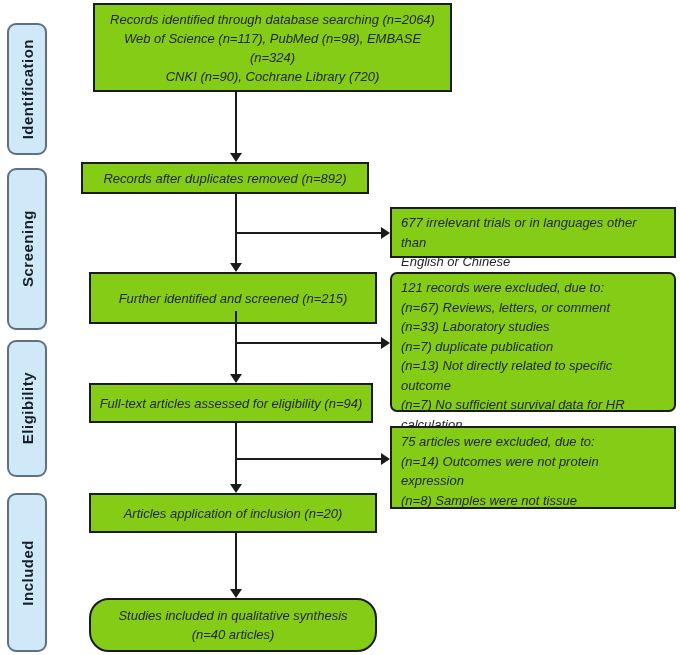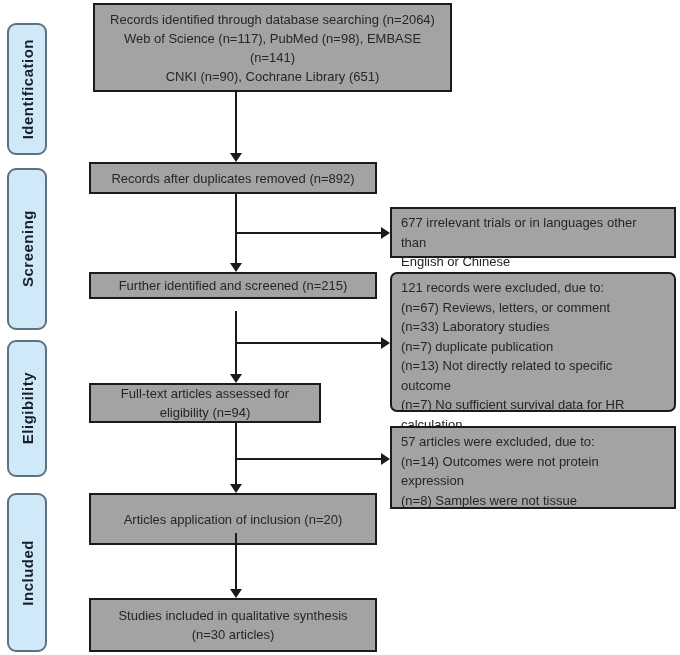--- a/index.html
+++ b/index.html
@@ -33,26 +33,27 @@
     transform: rotate(180deg);
     font-size: 15px;
     font-weight: bold;
     color: var(--stage-text, #17202a);
     letter-spacing: 0.5px;
     white-space: nowrap;
   }
   
   .box {
     position: absolute;
-    background: #a3a3a3;
+    background: #84cc16;
     border: 2px solid var(--box-border, #1b1b1b);
     box-sizing: border-box;
     color: var(--box-text, #262626);
     font-size: 13px;
     line-height: 19px;
+    font-style: italic;
   }
   .box.center {
     display: flex;
     flex-direction: column;
     align-items: center;
     justify-content: center;
     text-align: center;
     padding: 2px 6px;
   }
   .box.left {
@@ -95,61 +96,61 @@
   </div>
   <div class="stage" style="top:340px;height:137px;">
     <span>Eligibility</span>
   </div>
   <div class="stage" style="top:493px;height:159px;">
     <span>Included</span>
   </div>
 
   <div class="box center" style="left:93px;top:3px;width:359px;height:89px;">
     <div class="line">Records identified through database searching (n=2064)</div>
-    <div class="line">Web of Science (n=117), PubMed (n=98), EMBASE (n=141)</div>
-    <div class="line">CNKI (n=90), Cochrane Library (651)</div>
+    <div class="line">Web of Science (n=117), PubMed (n=98), EMBASE (n=324)</div>
+    <div class="line">CNKI (n=90), Cochrane Library (720)</div>
   </div>
 
-  <div class="box center" style="left:89px;top:162px;width:288px;height:32px;">
+  <div class="box center" style="left:81px;top:162px;width:288px;height:32px;">
     <div class="line">Records after duplicates removed (n=892)</div>
   </div>
 
-  <div class="box center" style="left:89px;top:272px;width:288px;height:27px;">
+  <div class="box center" style="left:89px;top:272px;width:288px;height:52px;">
     <div class="line">Further identified and screened (n=215)</div>
   </div>
 
-  <div class="box center" style="left:89px;top:383px;width:232px;height:40px;">
+  <div class="box center" style="left:89px;top:383px;width:284px;height:40px;">
     <div class="line">Full-text articles assessed for eligibility (n=94)</div>
   </div>
 
-  <div class="box center" style="left:89px;top:493px;width:288px;height:52px;">
+  <div class="box center" style="left:89px;top:493px;width:288px;height:40px;">
     <div class="line">Articles application of inclusion (n=20)</div>
   </div>
 
-  <div class="box center" style="left:89px;top:598px;width:288px;height:54px;">
+  <div class="box center" style="left:89px;top:598px;width:288px;height:54px;border-radius:20px;">
     <div class="line">Studies included in qualitative synthesis</div>
-    <div class="line">(n=30 articles)</div>
+    <div class="line">(n=40 articles)</div>
   </div>
 
   <div class="box left" style="left:390px;top:207px;width:286px;height:51px;">
     <div class="line">677 irrelevant trials or in languages other than</div>
     <div class="line">English or Chinese</div>
   </div>
 
   <div class="box left" style="left:390px;top:272px;width:286px;height:140px;border-radius:7px;">
     <div class="line">121 records were excluded, due to:</div>
     <div class="line">(n=67) Reviews, letters, or comment</div>
     <div class="line">(n=33) Laboratory studies</div>
     <div class="line">(n=7) duplicate publication</div>
     <div class="line">(n=13) Not directly related to specific outcome</div>
     <div class="line">(n=7) No sufficient survival data for HR calculation</div>
   </div>
 
   <div class="box left" style="left:390px;top:426px;width:286px;height:83px;">
-    <div class="line">57 articles were excluded, due to:</div>
+    <div class="line">75 articles were excluded, due to:</div>
     <div class="line">(n=14) Outcomes were not protein expression</div>
     <div class="line">(n=8) Samples were not tissue</div>
   </div>
 
   <div class="vline" style="left:235px;top:91px;height:63px;"></div>
   <div class="head-down" style="left:230px;top:153px;"></div>
 
   <div class="vline" style="left:235px;top:194px;height:70px;"></div>
   <div class="head-down" style="left:230px;top:263px;"></div>
 

